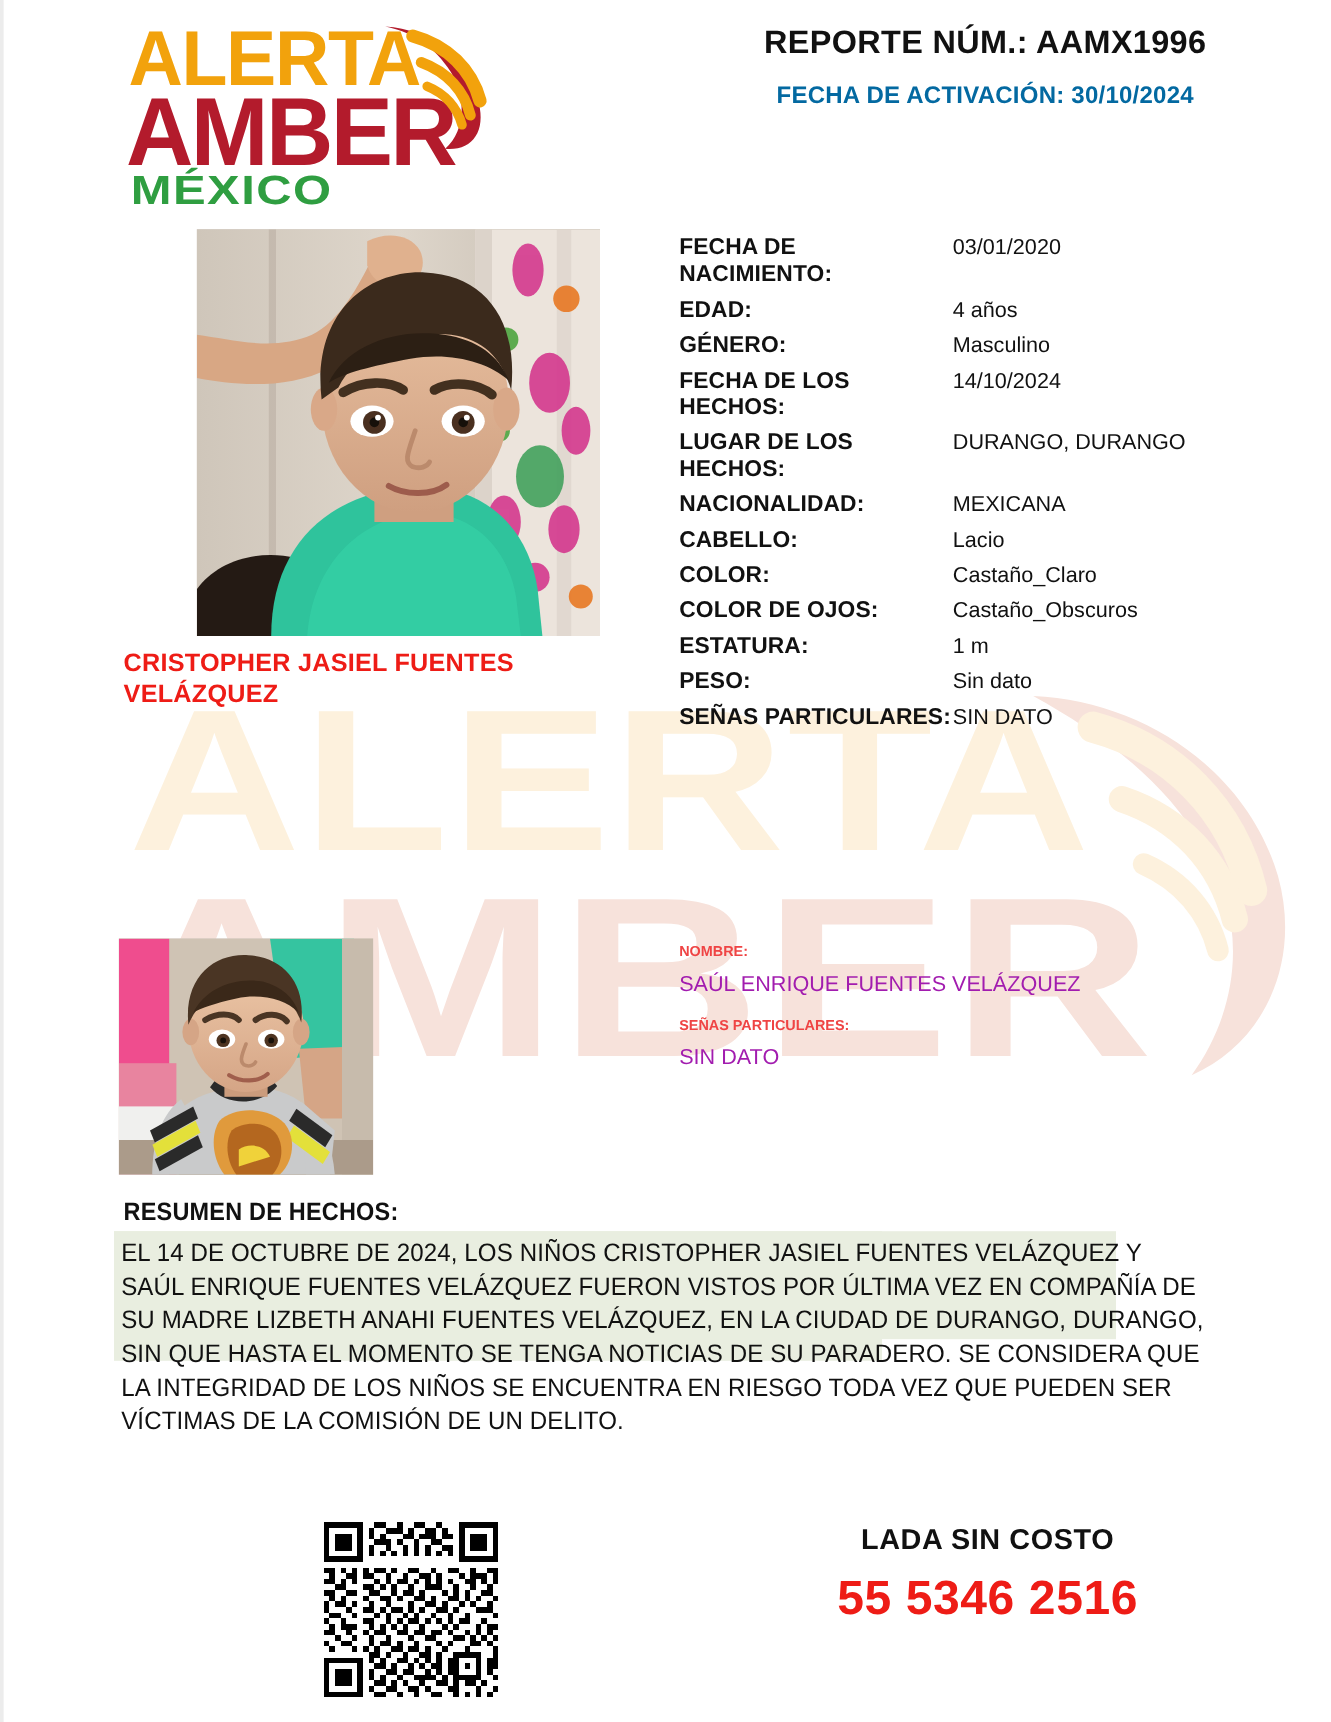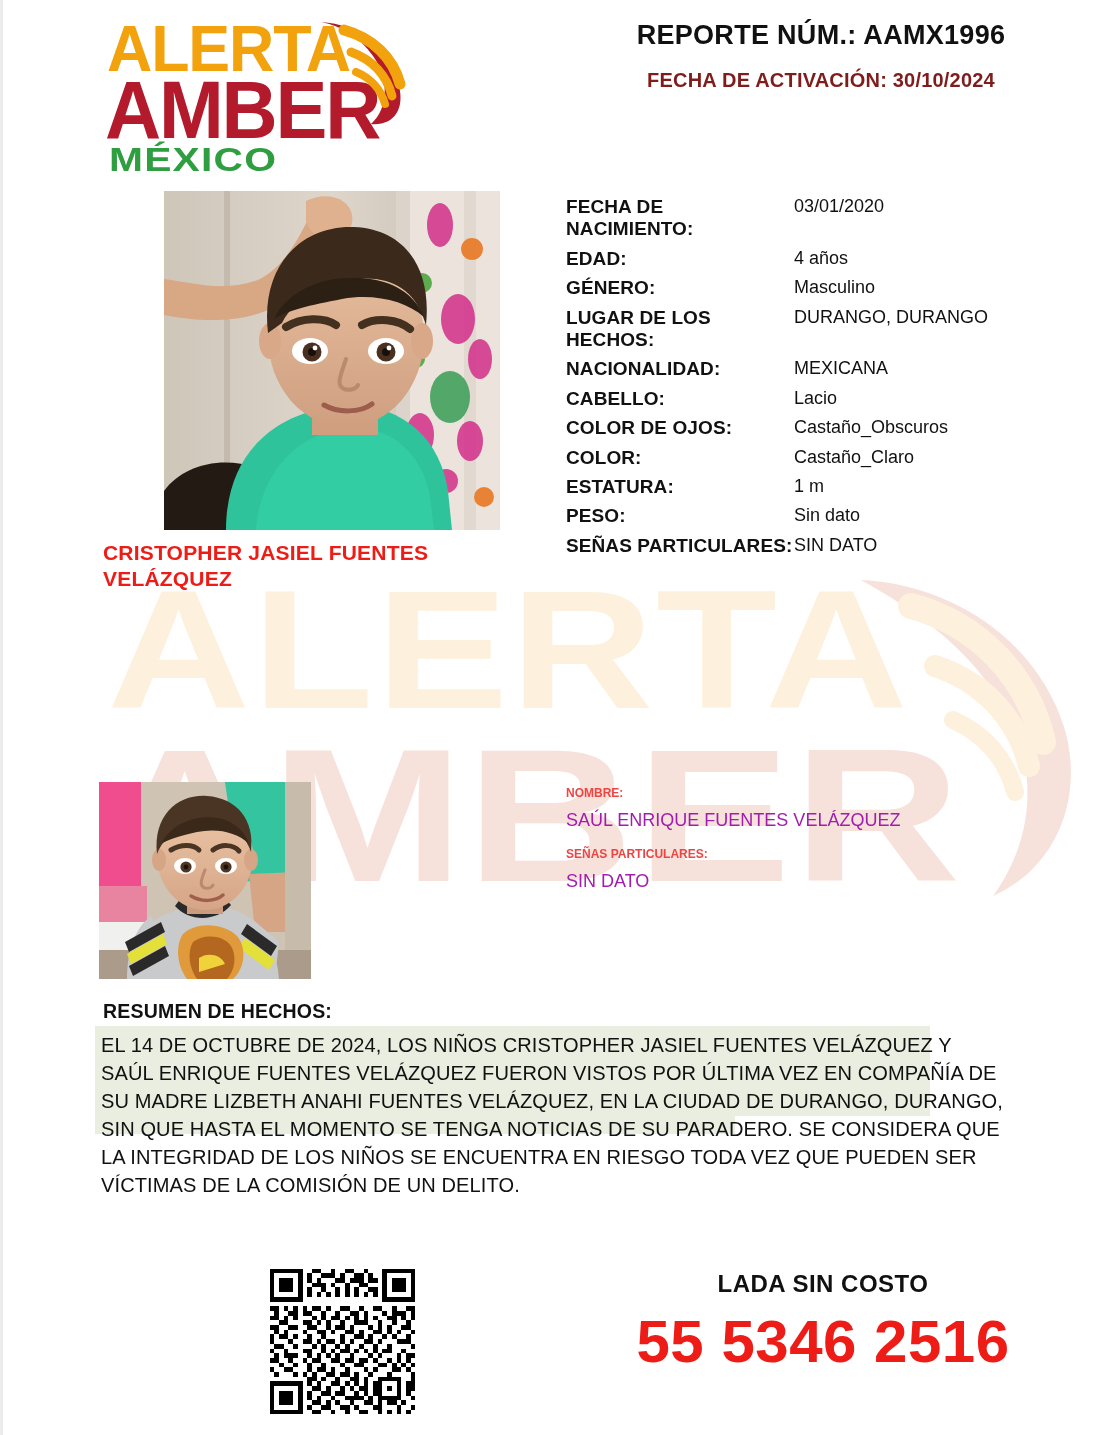--- a/index.html
+++ b/index.html
@@ -131,21 +131,21 @@
   .report-num {
     font-size: 27px;
     font-weight: bold;
     color: #111;
     letter-spacing: 0.3px;
     margin: 0 0 18px 0;
   }
   .report-date {
     font-size: 20px;
     font-weight: bold;
-    color: #7f1d1d;
+    color: #0369a1;
     letter-spacing: 0.2px;
     margin: 0;
   }
 
   
   .photo-main {
     position: absolute;
     left: 161px;
     top: 191px;
     width: 336px;
@@ -300,21 +300,21 @@
     z-index: 3;
   }
   .phone-label {
     font-size: 24px;
     font-weight: bold;
     color: #111;
     letter-spacing: 0.5px;
     margin: 0 0 14px 0;
   }
   .phone-number {
-    font-size: 60px;
+    font-size: 40px;
     font-weight: bold;
     color: #ee1c16;
     letter-spacing: 0.5px;
     line-height: 1;
     margin: 0;
   }
 </style>
 </head>
 <body>
 
@@ -430,44 +430,48 @@
     <div class="det-row">
       <div class="det-label">EDAD:</div>
       <div class="det-value">4 años</div>
     </div>
 
     <div class="det-row">
       <div class="det-label">GÉNERO:</div>
       <div class="det-value">Masculino</div>
     </div>
 
+    <div class="det-row">
+      <div class="det-label">FECHA DE LOS HECHOS:</div>
+      <div class="det-value">14/10/2024</div>
+    </div>
 
     <div class="det-row">
       <div class="det-label">LUGAR DE LOS HECHOS:</div>
       <div class="det-value">DURANGO, DURANGO</div>
     </div>
 
     <div class="det-row">
       <div class="det-label">NACIONALIDAD:</div>
       <div class="det-value">MEXICANA</div>
     </div>
 
     <div class="det-row">
       <div class="det-label">CABELLO:</div>
       <div class="det-value">Lacio</div>
     </div>
 
     <div class="det-row">
+      <div class="det-label">COLOR:</div>
+      <div class="det-value">Castaño_Claro</div>
+    </div>
+
+    <div class="det-row">
       <div class="det-label">COLOR DE OJOS:</div>
       <div class="det-value">Castaño_Obscuros</div>
-    </div>
-
-    <div class="det-row">
-      <div class="det-label">COLOR:</div>
-      <div class="det-value">Castaño_Claro</div>
     </div>
 
     <div class="det-row">
       <div class="det-label">ESTATURA:</div>
       <div class="det-value">1 m</div>
     </div>
 
     <div class="det-row">
       <div class="det-label">PESO:</div>
       <div class="det-value">Sin dato</div>

